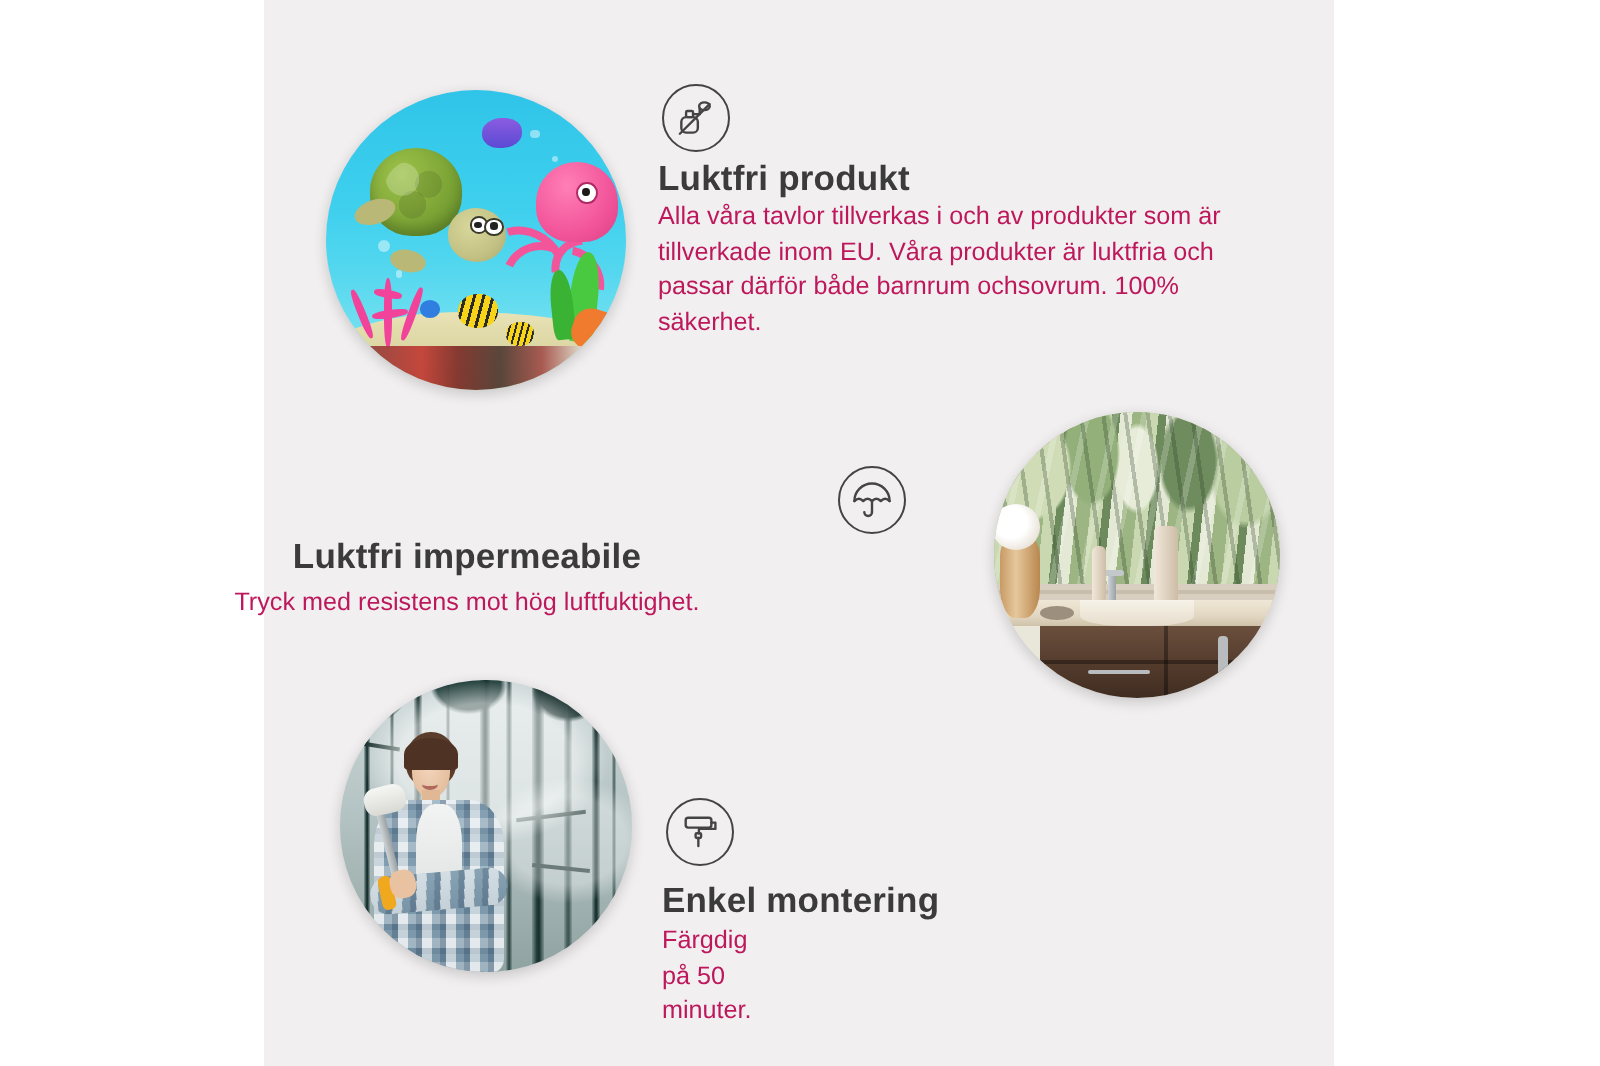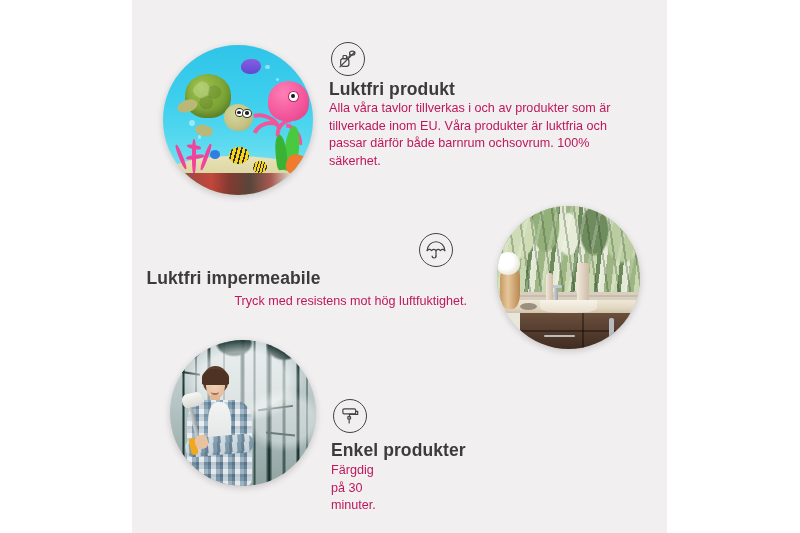--- a/index.html
+++ b/index.html
@@ -62,21 +62,21 @@
   
   #f1-photo{left:163px;top:45px;width:150px;height:150px;}
   #f1-icon{left:331px;top:42px;}
   #f1-title{position:absolute;left:329px;top:79px;}
   #f1-body{position:absolute;left:329px;top:100px;width:295px;}
 
   
   #f2-photo{left:497px;top:206px;width:143px;height:143px;}
   #f2-icon{left:419px;top:233px;}
   #f2-title{position:absolute;left:0;top:268px;width:467px;text-align:center;}
-  #f2-body{position:absolute;left:0;top:293px;width:467px;text-align:right;}
+  #f2-body{position:absolute;left:0;top:293px;width:467px;text-align:center;}
 
   
   #f3-photo{left:170px;top:340px;width:146px;height:146px;}
   #f3-icon{left:333px;top:399px;}
   #f3-title{position:absolute;left:331px;top:440px;}
   #f3-body{position:absolute;left:331px;top:462px;}
 
   
   .sea{
     position:absolute;inset:0;
@@ -523,17 +523,17 @@
 
     <div class="icon-circle" id="f3-icon">
       <svg width="22" height="22" viewBox="0 0 24 24" fill="none" stroke="#444" stroke-width="1.3" stroke-linecap="round" stroke-linejoin="round">
         <rect x="4.2" y="4.2" width="14" height="5.4" rx="1.4"></rect>
         <path d="M18.2 6.9 h2.2 v3.4 h-9 v2.4"></path>
         <rect x="9.6" y="12.7" width="3" height="2.6" rx="0.7"></rect>
         <line x1="11.1" y1="15.3" x2="11.1" y2="19.6"></line>
       </svg>
     </div>
 
-    <h3 class="f-title bold" id="f3-title">Enkel produkter</h3>
-    <p class="f-body" id="f3-body">Färgdig på 30 minuter.</p>
+    <h3 class="f-title bold" id="f3-title">Enkel montering</h3>
+    <p class="f-body" id="f3-body">Färgdig på 50 minuter.</p>
   </div>
 
 </div>
 
 </body></html>

